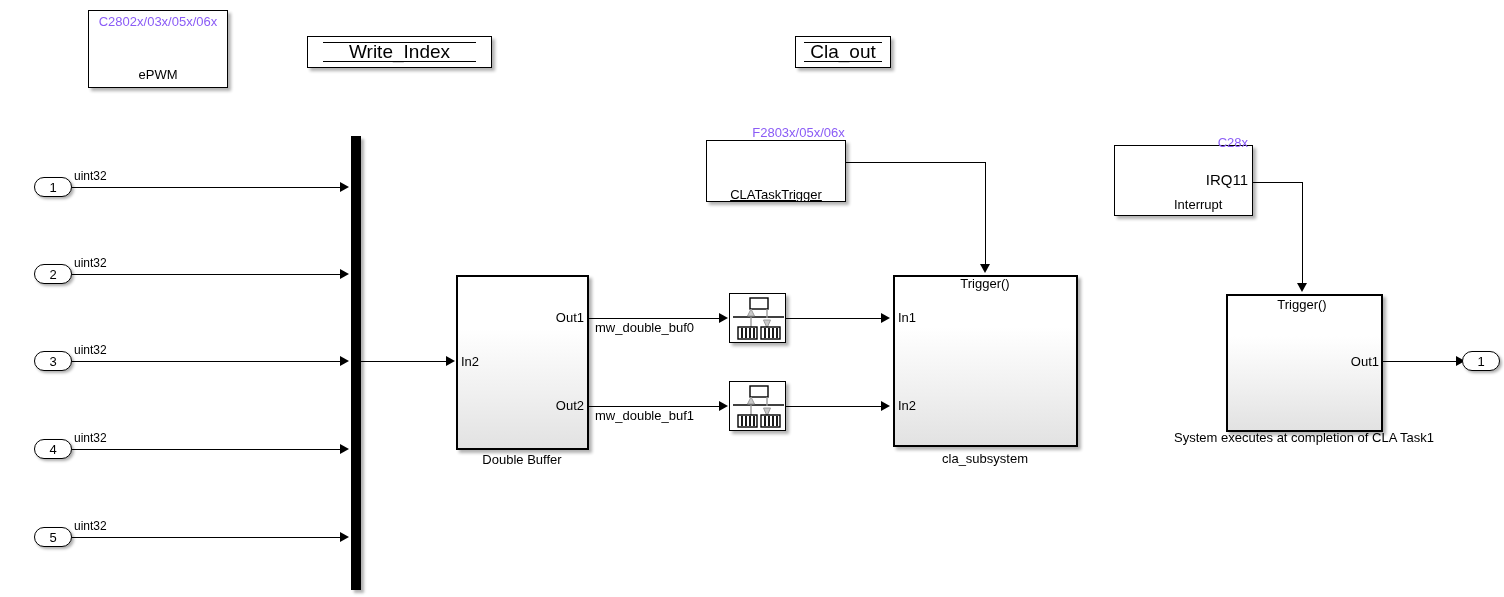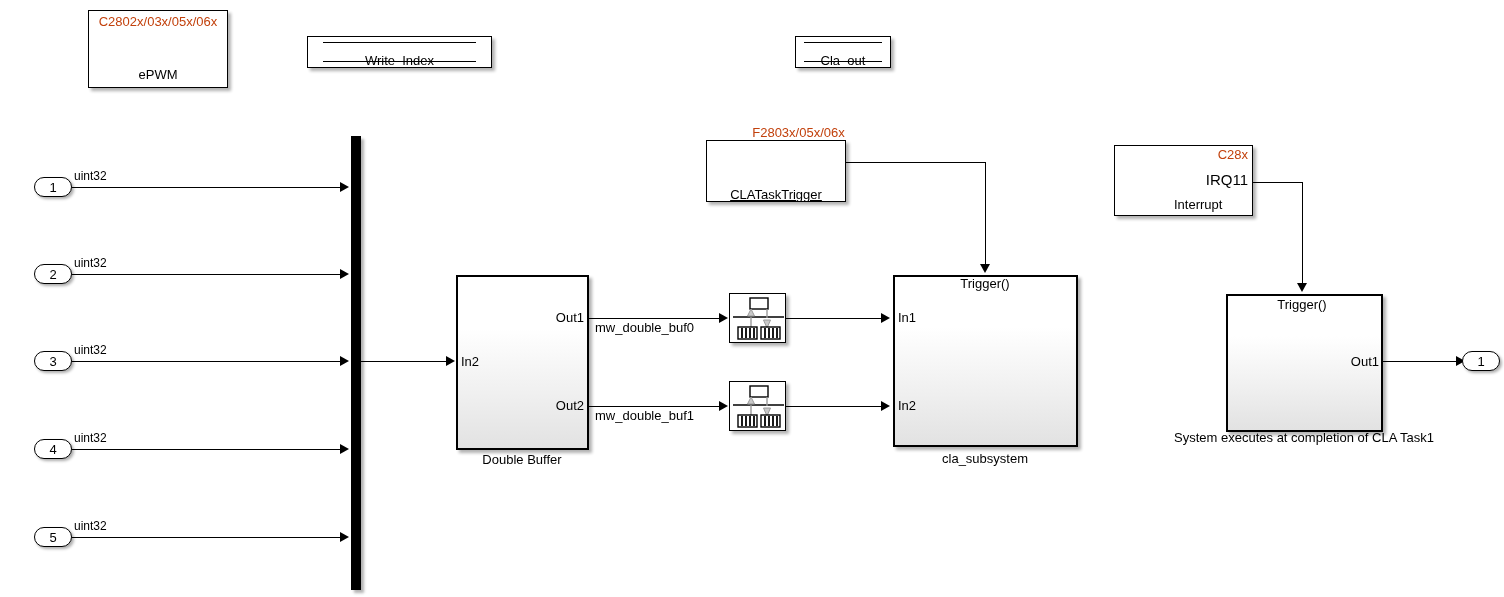--- a/index.html
+++ b/index.html
@@ -31,21 +31,21 @@
     background: linear-gradient(to bottom, #ffffff 0%, #ffffff 30%, #efefef 70%, #e2e2e2 100%);
   }
 
   .lbl {
     position: absolute;
     white-space: nowrap;
     color: #000000;
     font-size: 13px;
     line-height: 1;
   }
-  .lbl.blue { color: #c2410c; }
+  .lbl.blue { color: #8b5cf6; }
   .lbl.c  { transform: translateX(-50%); }
   .lbl.r  { transform: translateX(-100%); }
 
   
   .h, .v {
     position: absolute;
     background: #000000;
   }
   .h { height: 1.3px; }
   .v { width: 1.3px; }
@@ -103,23 +103,22 @@
     background: #000;
   }
   .dsm .bar.top { top: 17%; }
   .dsm .bar.bot { bottom: 17%; }
   .dsm .nm {
     position: absolute;
     left: 0; right: 0;
     top: 50%;
     transform: translateY(-50%);
     text-align: center;
-    font-size: 13px;
+    font-size: 19px;
     white-space: nowrap;
-    margin-top: 8px;
   }
 
   
   .dswrite {
     position: absolute;
     box-sizing: border-box;
     border: 1.8px solid #000000;
     background: #ffffff;
     box-shadow: 3px 3px 3px rgba(0,0,0,0.30);
   }
@@ -256,21 +255,21 @@
   <div class="v" style="left:984.7px; top:161.5px; height:104px;"></div>
   <div class="arrow-d" style="left:980px; top:264px;"></div>
 
   <div class="blk sub" style="left:893px; top:275px; width:185px; height:172px;"></div>
   <div class="lbl c" style="left:985px; top:277px;">Trigger()</div>
   <div class="lbl" style="left:898px; top:311px;">In1</div>
   <div class="lbl" style="left:898px; top:399px;">In2</div>
   <div class="lbl c" style="left:985px; top:452px;">cla_subsystem</div>
 
   <div class="blk" style="left:1114px; top:145px; width:139px; height:71px;"></div>
-  <div class="lbl blue r" style="left:1248px; top:148px;text-align:center;">C28x</div>
+  <div class="lbl blue r" style="left:1248px; top:136px;text-align:center;">C28x</div>
   <div class="lbl r" style="left:1248px; top:172px; font-size:15px;">IRQ11</div>
   <div class="lbl" style="left:1174px; top:198px;">Interrupt</div>
 
   <div class="h" style="left:1253px; top:181.5px; width:50px;"></div>
   <div class="v" style="left:1301.7px; top:181.5px; height:103px;"></div>
   <div class="arrow-d" style="left:1297px; top:283px;"></div>
 
   <div class="blk sub" style="left:1226px; top:294px; width:157px; height:138px;"></div>
   <div class="lbl c" style="left:1302px; top:298px;">Trigger()</div>
   <div class="lbl r" style="left:1379px; top:355px;">Out1</div>

